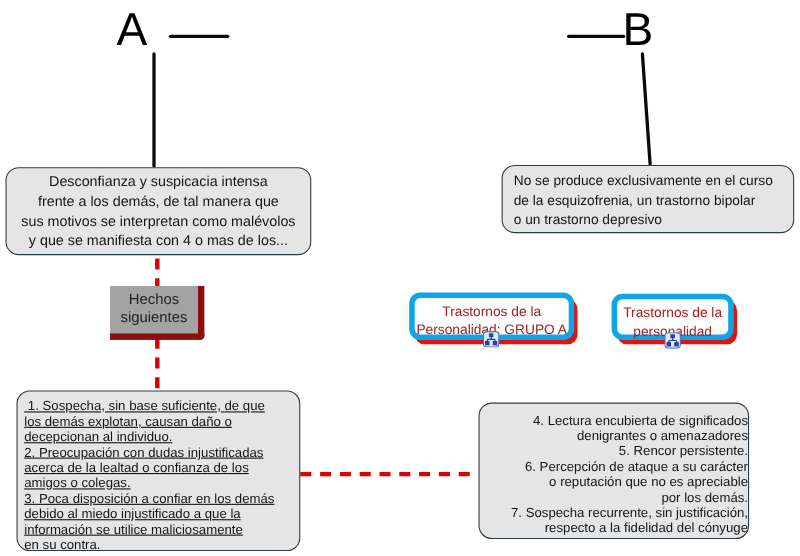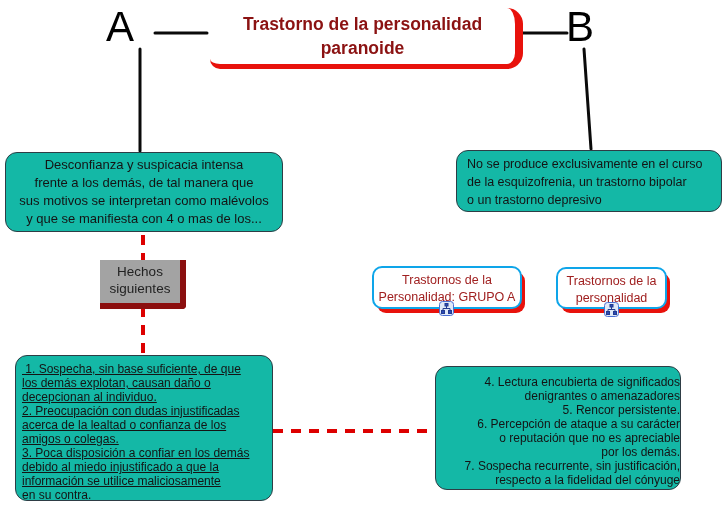--- a/index.html
+++ b/index.html
@@ -14,21 +14,21 @@
   }
   .title-box{
     position:absolute;left:210px;top:8px;width:305px;height:52px;
     background:#fff;z-index:2;box-sizing:content-box;
     border-right:8px solid #e8120c;border-bottom:5px solid #e8120c;
     border-radius:4px 16px 16px 10px;
     color:#8b1212;font-weight:bold;font-size:17.5px;line-height:24px;
     text-align:center;padding-top:4px;white-space:pre-line;
   }
   .node{
-    position:absolute;background:#14b8a6;border:1px solid #2e3d45;
+    position:absolute;background:#e5e5e5;border:1px solid #2e3d45;
     border-radius:12px;color:#141414;box-sizing:border-box;
     white-space:pre-line;overflow:hidden;z-index:2;
   }
   .node-definition{
     left:5px;top:152px;width:278px;height:80px;
     font-size:13px;line-height:18px;text-align:center;padding:3px 0 0 0;
   }
   .node-exclusion{
     left:456px;top:150px;width:266px;height:62px;
     font-size:12.5px;line-height:18px;text-align:left;padding:4px 0 0 10px;
@@ -43,21 +43,21 @@
   }
   .link-label{
     position:absolute;left:100px;top:260px;width:80px;height:40px;
     background:#a3a3a3;z-index:2;
     border-right:6px solid #8b0f0f;border-bottom:6px solid #8b0f0f;
     border-radius:0 0 4px 0;
     color:#222;font-size:13.5px;line-height:17px;text-align:center;
     padding-top:3px;white-space:pre-line;
   }
   .rnode{
-    position:absolute;background:#ffffff;border:2px solid #0ea5e9;
+    position:absolute;background:#ffffff;border:5px solid #0ea5e9;
     border-radius:10px;box-shadow:4px 5px 0 -1px #e8120c;
     color:#a02020;font-size:12.5px;line-height:17px;text-align:center;
     padding-top:4px;white-space:pre-line;box-sizing:border-box;z-index:2;
   }
   .rnode-grupo{left:372px;top:266px;width:150px;height:43px;}
   .rnode-pers{left:556px;top:267px;width:111px;height:42px;}
   .res-icon{position:absolute;width:15px;height:15px;z-index:3;display:block;}
   .res-icon-grupo{left:439px;top:301px;}
   .res-icon-pers{left:604px;top:302px;}
 </style>
@@ -74,22 +74,20 @@
       <line x1="584" y1="49" x2="591" y2="149"></line>
     </g>
     <g stroke="#dd0000" stroke-width="4" stroke-dasharray="10 8">
       <line x1="143" y1="235" x2="143" y2="354"></line>
       <line x1="273" y1="431" x2="434" y2="431"></line>
     </g>
   </svg>
 
   <div class="marker" style="left:106px;top:6px;">A</div>
 
-  <div class="title-box">Trastorno de la personalidad
-paranoide</div>
 
   <div class="marker" style="left:566px;top:6px;">B</div>
 
   <div class="node node-definition">Desconfianza y suspicacia intensa
 frente a los demás, de tal manera que
 sus motivos se interpretan como malévolos
 y que se manifiesta con 4 o mas de los...</div>
 
   <div class="node node-exclusion">No se produce exclusivamente en el curso
 de la esquizofrenia, un trastorno bipolar

